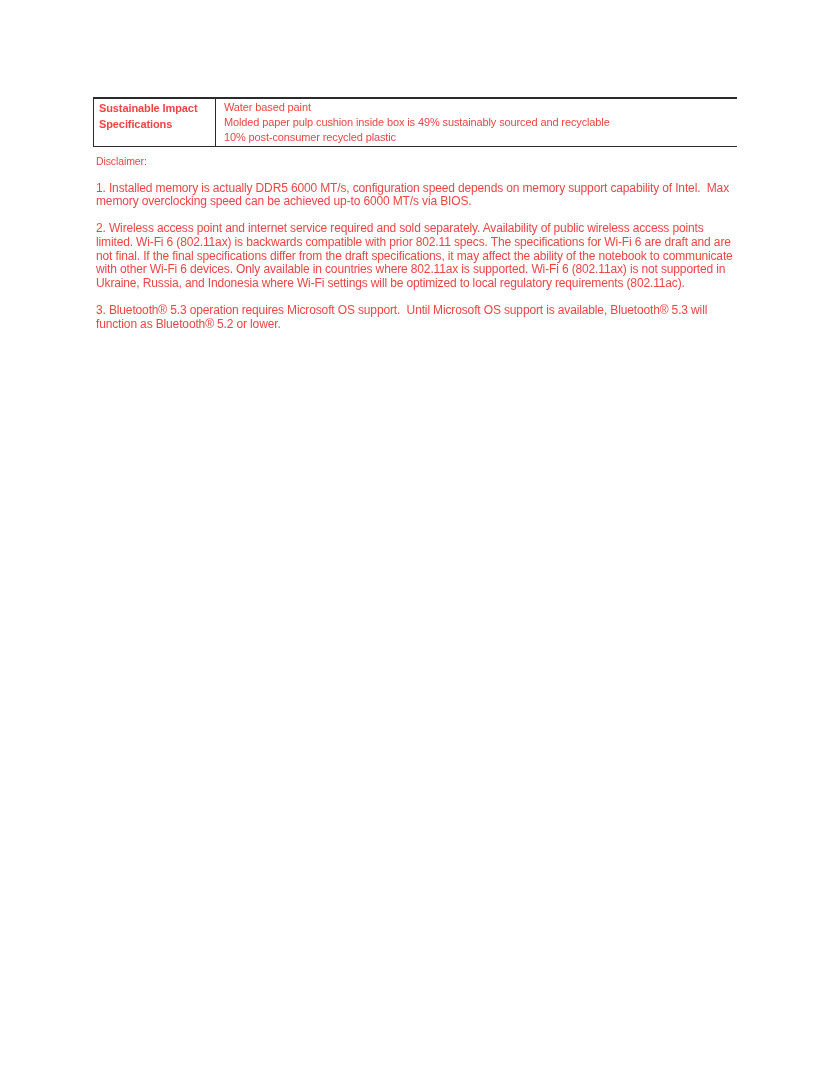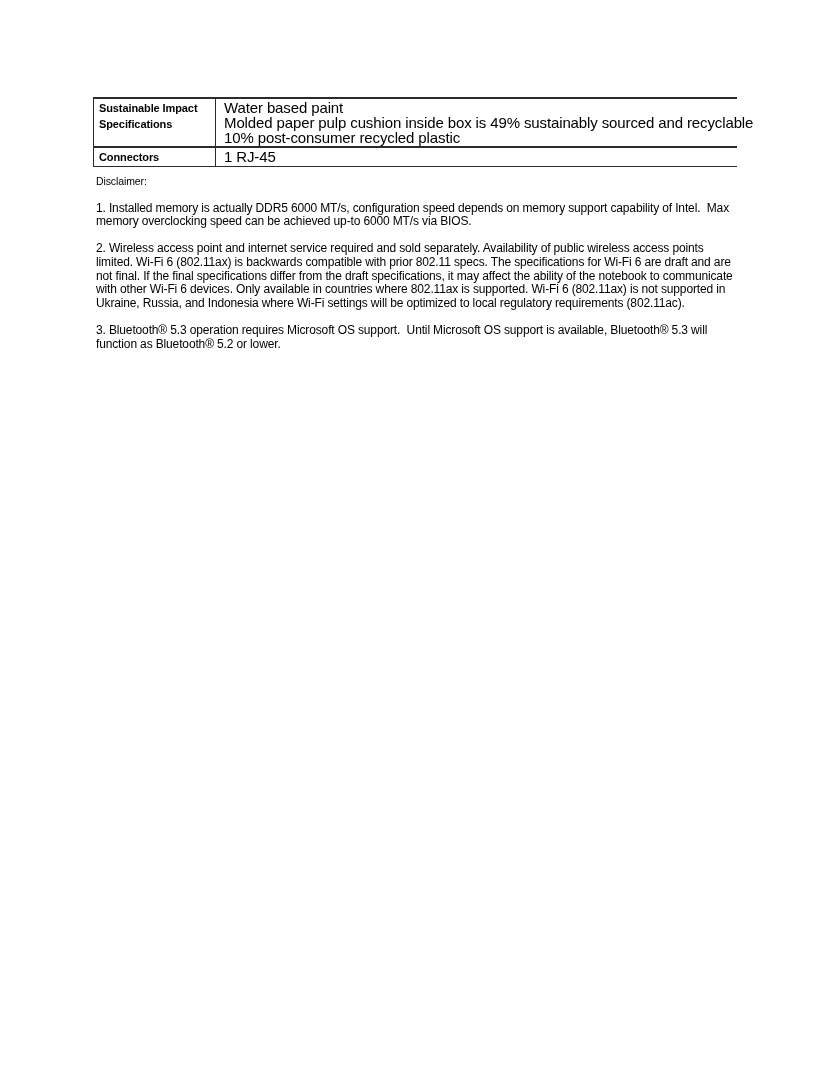--- a/index.html
+++ b/index.html
@@ -6,21 +6,21 @@
     margin: 0;
     padding: 0;
     background: #ffffff;
   }
   .page {
     position: relative;
     width: 835px;
     height: 1080px;
     background: #ffffff;
     font-family: "Liberation Sans", "DejaVu Sans", sans-serif;
-    color: #000000;
+    color: #ef4444;
     overflow: hidden;
   }
   .content {
     position: absolute;
     left: 93px;
     top: 97px;
     width: 644px;
   }
   table.spec-table {
     border-collapse: collapse;
@@ -44,21 +44,21 @@
     font-size: 11px;
     line-height: 16px;
     padding: 1px 4px 1px 5px;
     letter-spacing: -0.1px;
   }
   table.spec-table td.value-cell {
     vertical-align: top;
     padding: 1px 6px 1px 8px;
   }
   .cell-line {
-    font-size: 15px;
+    font-size: 11px;
     line-height: 15px;
     letter-spacing: -0.12px;
     white-space: nowrap;
   }
   .disclaimer-heading {
     font-size: 10.5px;
     line-height: 13.5px;
     letter-spacing: -0.1px;
     margin: 8px 0 0 3px;
   }
@@ -80,26 +80,20 @@
     <table class="spec-table">
       <tbody>
         <tr>
           <th class="label-cell">Sustainable Impact Specifications</th>
           <td class="value-cell">
             <div class="cell-line">Water based paint</div>
             <div class="cell-line">Molded paper pulp cushion inside box is 49% sustainably sourced and recyclable</div>
             <div class="cell-line">10% post-consumer recycled plastic</div>
           </td>
         </tr>
-        <tr>
-          <th class="label-cell">Connectors</th>
-          <td class="value-cell">
-            <div class="cell-line">1 RJ-45</div>
-          </td>
-        </tr>
       </tbody>
     </table>
 
     <div class="disclaimer-heading">Disclaimer:</div>
 
     <p class="body-para">1. Installed memory is actually DDR5 6000 MT/s, configuration speed depends on memory support capability of Intel.  Max memory overclocking speed can be achieved up-to 6000 MT/s via BIOS.</p>
     <p class="body-para">2. Wireless access point and internet service required and sold separately. Availability of public wireless access points limited. Wi-Fi 6 (802.11ax) is backwards compatible with prior 802.11 specs. The specifications for Wi-Fi 6 are draft and are not final. If the final specifications differ from the draft specifications, it may affect the ability of the notebook to communicate with other Wi-Fi 6 devices. Only available in countries where 802.11ax is supported. Wi-Fi 6 (802.11ax) is not supported in Ukraine, Russia, and Indonesia where Wi-Fi settings will be optimized to local regulatory requirements (802.11ac).</p>
     <p class="body-para">3. Bluetooth® 5.3 operation requires Microsoft OS support.  Until Microsoft OS support is available, Bluetooth® 5.3 will function as Bluetooth® 5.2 or lower.</p>
 
   </div>

